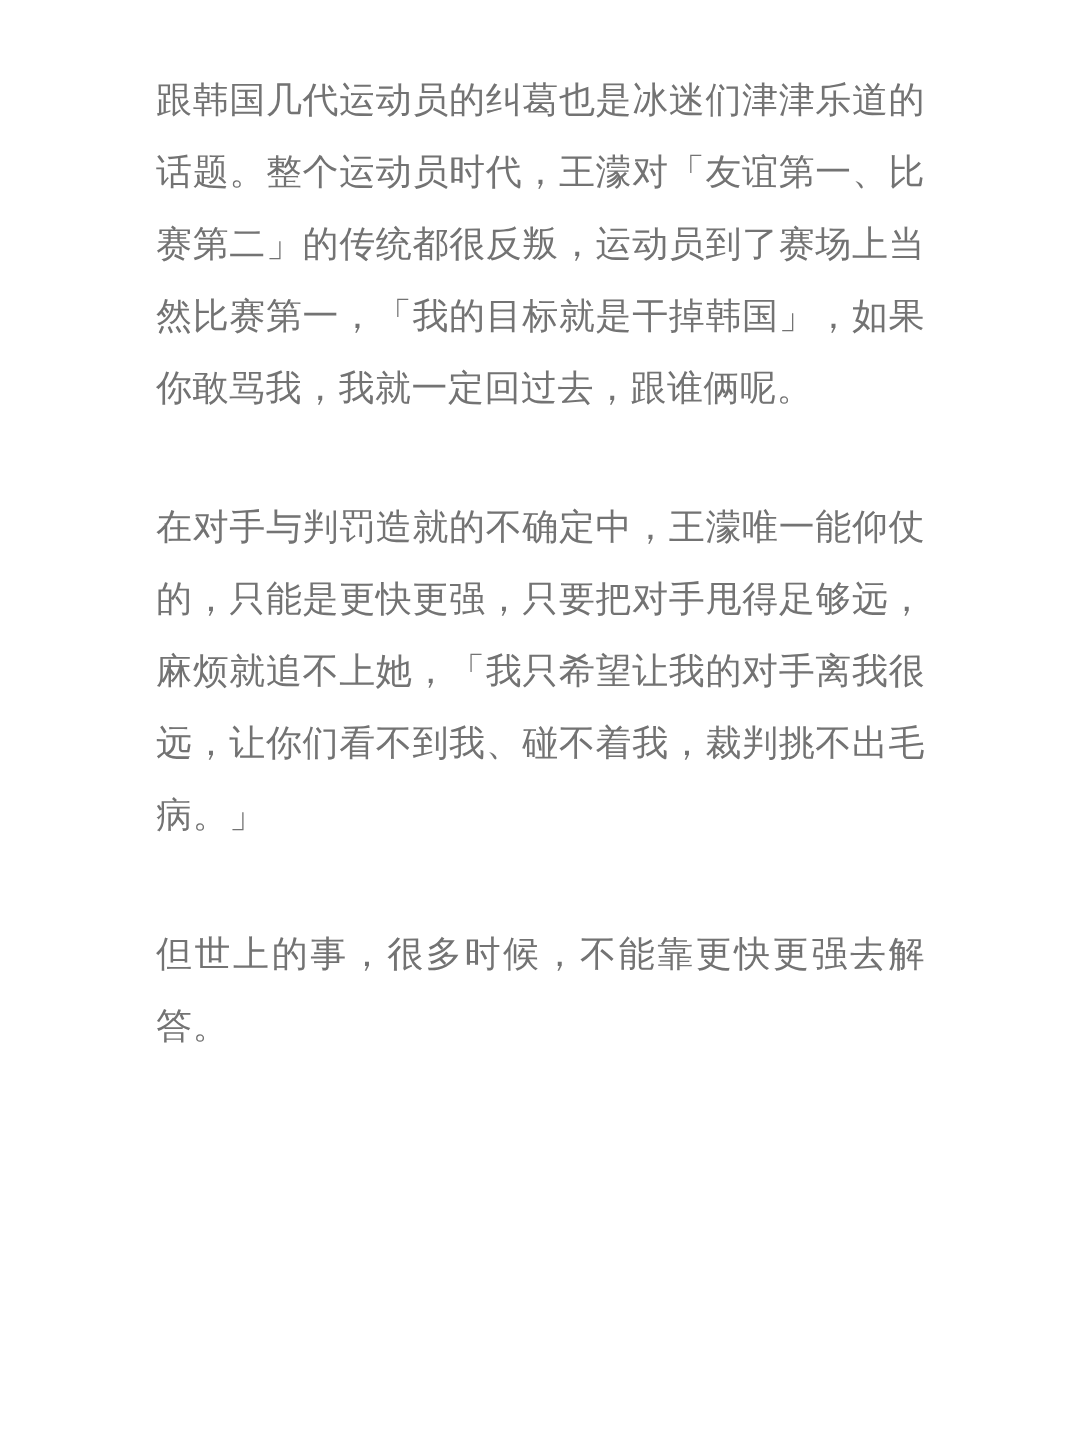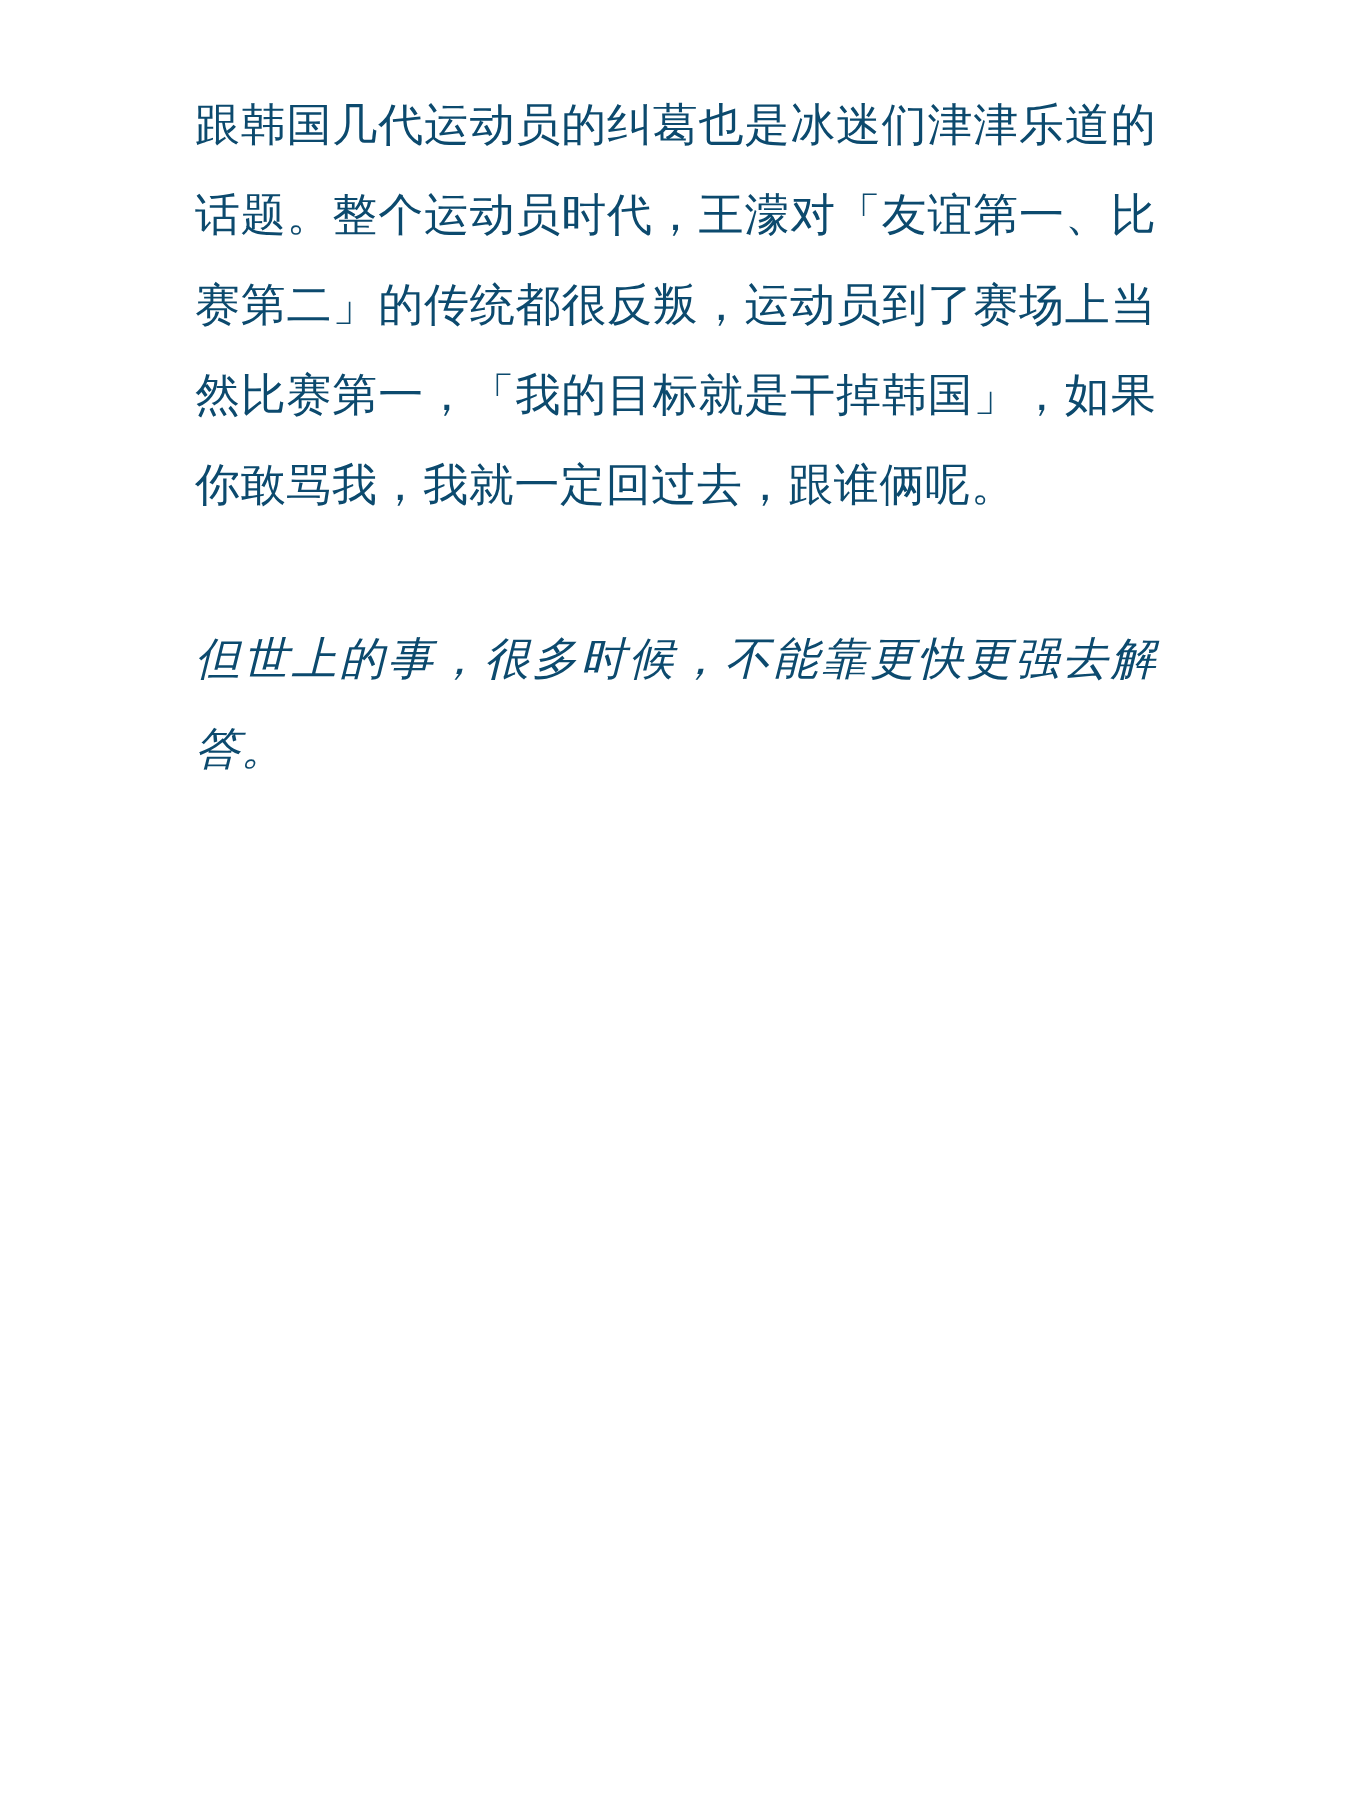--- a/index.html
+++ b/index.html
@@ -18,29 +18,29 @@
     box-sizing: border-box;
     width: 1080px;
     padding: 64px 155px 0 156px;
   }
   .article p {
     margin: 0 0 67px 0;
     font-size: 36px;
     line-height: 72px;
     letter-spacing: 0.5px;
     font-weight: 400;
-    color: #0c4a6e;
+    color: #737373;
     text-align: justify;
     text-justify: inter-ideograph;
     word-break: break-all;
   }
   .article p:last-child {
     margin-bottom: 0;
-    font-style: italic;
   }
 </style>
 </head>
 <body>
 
 <main class="article">
   <p>跟韩国几代运动员的纠葛也是冰迷们津津乐道的话题。整个运动员时代，王濛对「友谊第一、比赛第二」的传统都很反叛，运动员到了赛场上当然比赛第一，「我的目标就是干掉韩国」，如果你敢骂我，我就一定回过去，跟谁俩呢。</p>
+  <p>在对手与判罚造就的不确定中，王濛唯一能仰仗的，只能是更快更强，只要把对手甩得足够远，麻烦就追不上她，「我只希望让我的对手离我很远，让你们看不到我、碰不着我，裁判挑不出毛病。」</p>
   <p>但世上的事，很多时候，不能靠更快更强去解答。</p>
 </main>
 
 </body></html>

